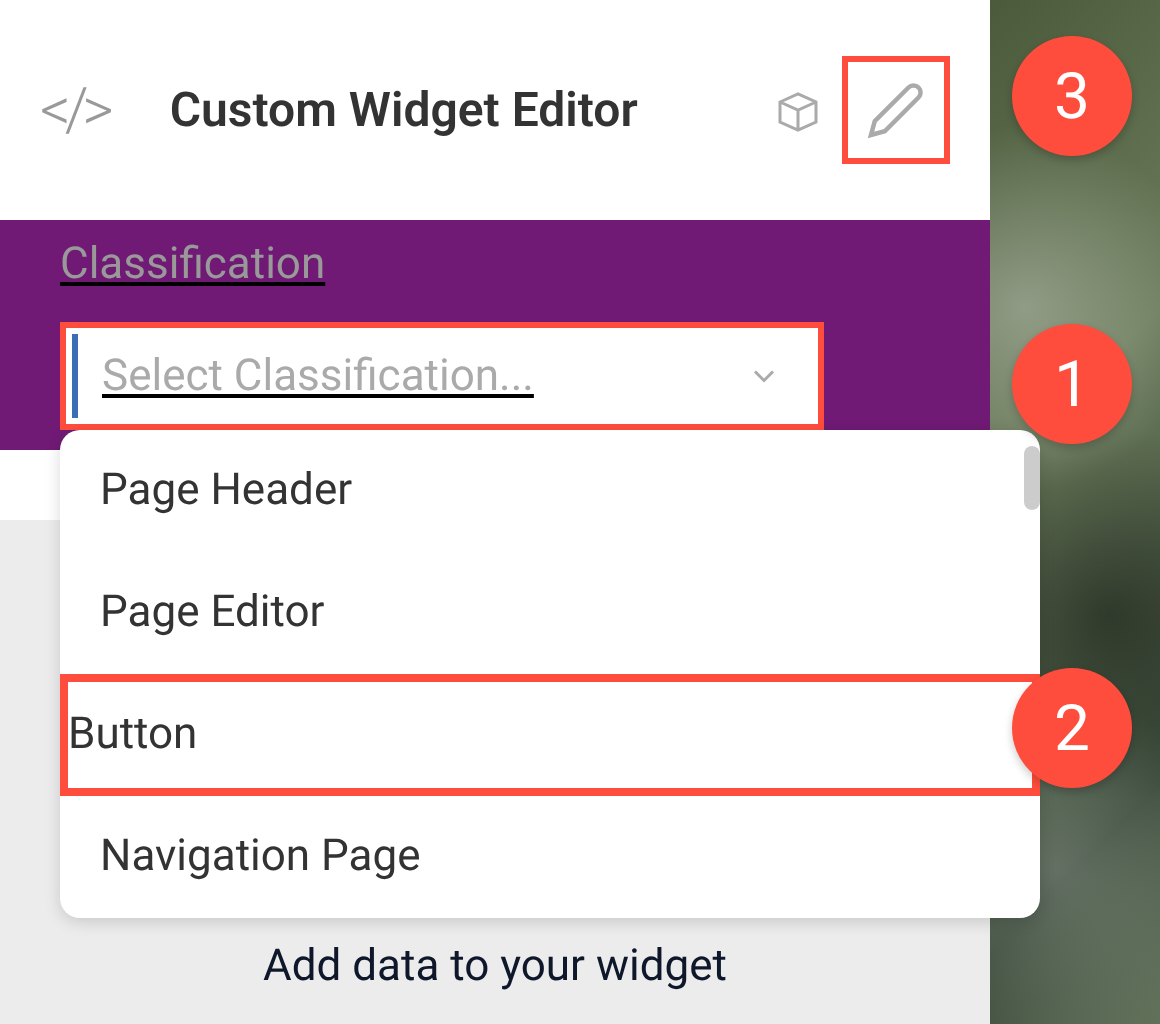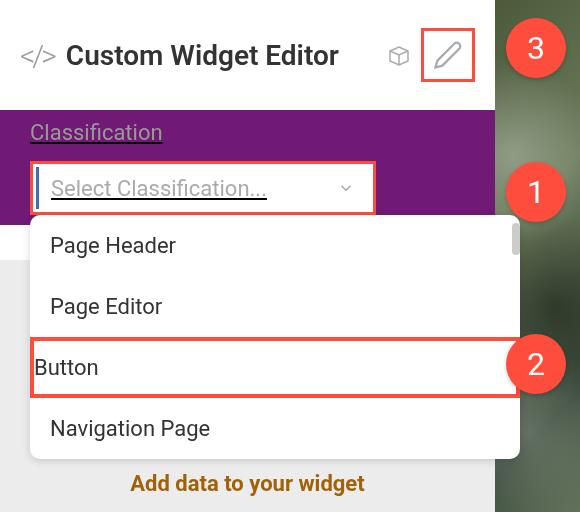--- a/index.html
+++ b/index.html
@@ -24,24 +24,25 @@
       background: #fff;
       gap: 12px;
     }
     .code-icon {
       color: #999;
       font-size: 30px;
       letter-spacing: -3px;
       font-weight: 300;
     }
     .header-title {
-      font-size: 28px;
+      font-size: 24px;
       font-weight: 600;
       color: #333;
       flex: 1;
+      margin-left: 19px;
     }
     .header-actions {
       display: flex;
       gap: 8px;
       align-items: center;
     }
     .box-icon {
       width: 28px;
       height: 24px;
       color: #aaa;
@@ -67,21 +68,21 @@
     }
     .field-label {
       color: #999;
       font-size: 22px;
       margin-bottom: 16px;
     }
     .select-wrapper {
       position: relative;
     }
     .select-box {
-      width: 346px;
+      width: 382px;
       height: 54px;
       border: 3px solid #ff4d3d;
       background: #fff;
       display: flex;
       align-items: center;
       padding: 0 18px;
       position: relative;
     }
     .select-box::before {
       content: '';
@@ -137,23 +138,22 @@
       left: 0;
       width: 495px;
       height: 252px;
       background: #ececec;
       display: flex;
       align-items: flex-end;
       justify-content: center;
       padding-bottom: 16px;
     }
     .bottom-text {
-      color: #a16207;
-      font-size: 22px;
-      font-weight: bold;
+      color: #0f172a;
+      font-size: 22px;
     }
     .side-strip {
       position: absolute;
       right: 0;
       top: 0;
       width: 85px;
       height: 512px;
       background: linear-gradient(135deg, #4a5a3a 0%, #6a7a5a 20%, #3a4a3a 40%, #8a9a7a 60%, #2a3a2a 80%, #5a6a4a 100%);
       background-size: 200% 200%;
     }

